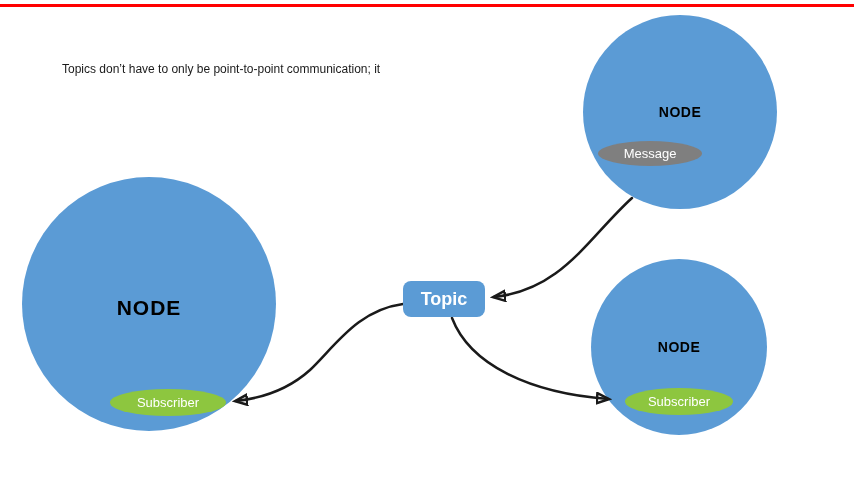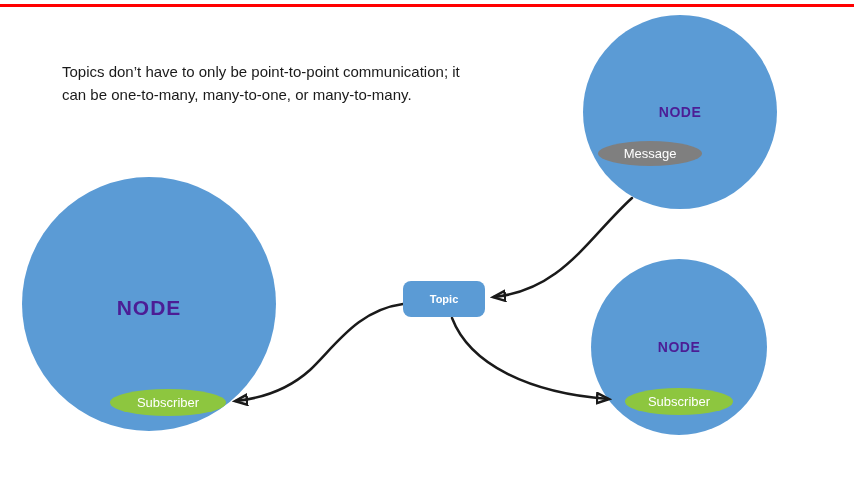--- a/index.html
+++ b/index.html
@@ -21,38 +21,38 @@
     top: 4px;
     width: 854px;
     height: 3px;
     background: var(--progress-red, #ff0000);
   }
   .caption {
     position: absolute;
     left: 62px;
     top: 60px;
     width: 440px;
-    font-size: 15px;
+    font-size: 12px;
     line-height: 1.55;
     color: #1a1a1a;
   }
   .circle {
     position: absolute;
     border-radius: 50%;
     background: var(--node-blue, #5b9bd5);
   }
   .circle-left   { left: 22px;  top: 177px; width: 254px; height: 254px; }
   .circle-tr     { left: 583px; top: 15px;  width: 194px; height: 194px; }
   .circle-br     { left: 591px; top: 259px; width: 176px; height: 176px; }
   .node-label {
     position: absolute;
     left: 0;
     width: 100%;
     text-align: center;
-    color: #4c1d95;
+    color: #000000;
     font-weight: bold;
   }
   .node-label-big   { top: 119px; font-size: 21px; letter-spacing: 1px; }
   .node-label-small { top: 89px;  font-size: 14px; letter-spacing: 0.5px; }
   .node-label-small2{ top: 80px;  font-size: 14px; letter-spacing: 0.5px; }
   .badge {
     position: absolute;
     border-radius: 50%;
     display: flex;
     align-items: center;
@@ -75,21 +75,21 @@
     top: 281px;
     width: 82px;
     height: 36px;
     border-radius: 8px;
     background: var(--node-blue, #5b9bd5);
     display: flex;
     align-items: center;
     justify-content: center;
     color: #ffffff;
     font-weight: bold;
-    font-size: 11px;
+    font-size: 18px;
   }
   .arrows {
     position: absolute;
     left: 0;
     top: 0;
     pointer-events: none;
   }
   .arrows path {
     fill: none;
     stroke: var(--arrow-black, #1a1a1a);
@@ -99,21 +99,20 @@
 </style>
 </head>
 <body>
 
 <div class="canvas">
 
   <div class="progress-bar"></div>
 
   <div class="caption">
     <div>Topics don’t have to only be point-to-point communication; it</div>
-    <div>can be one-to-many, many-to-one, or many-to-many.</div>
   </div>
 
   <div class="circle circle-left">
     <div class="node-label node-label-big">NODE</div>
     <div class="badge badge-green badge-sub-left">Subscriber</div>
   </div>
 
   <div class="circle circle-tr">
     <div class="node-label node-label-small">NODE</div>
     <div class="badge badge-gray badge-msg">Message</div>

